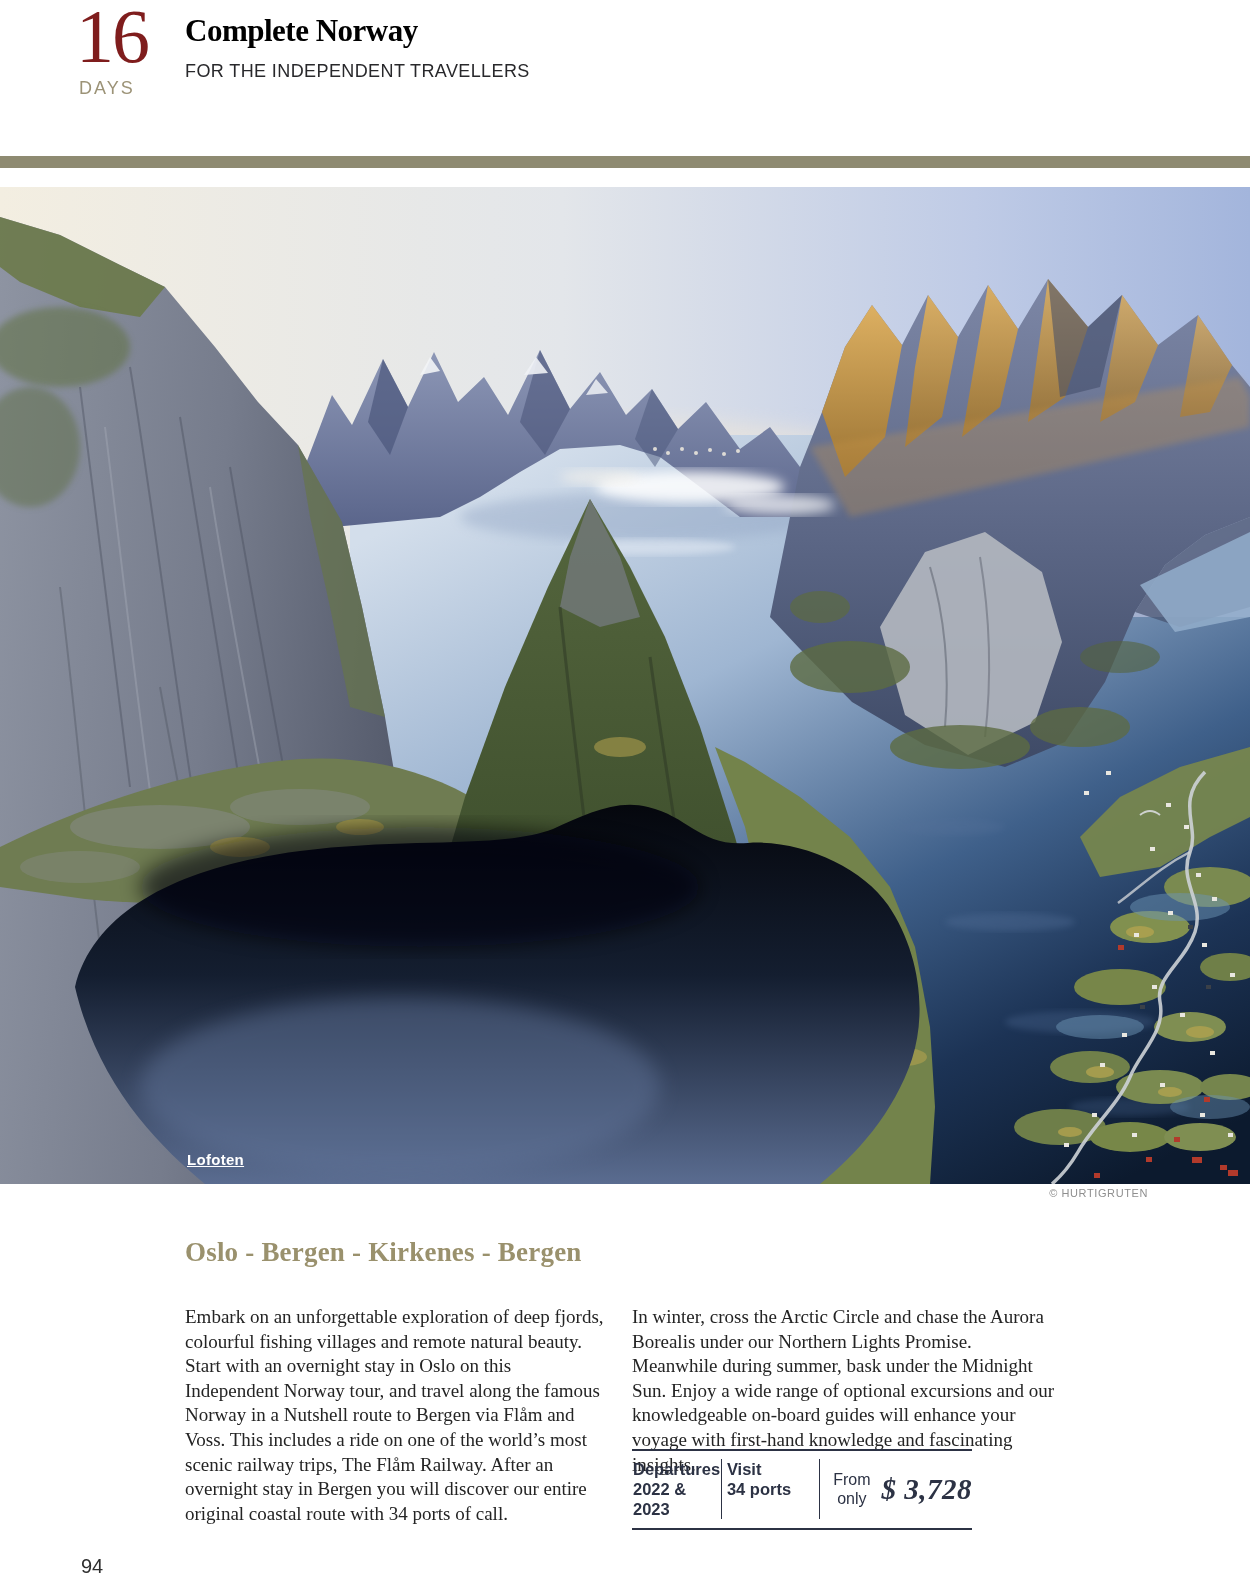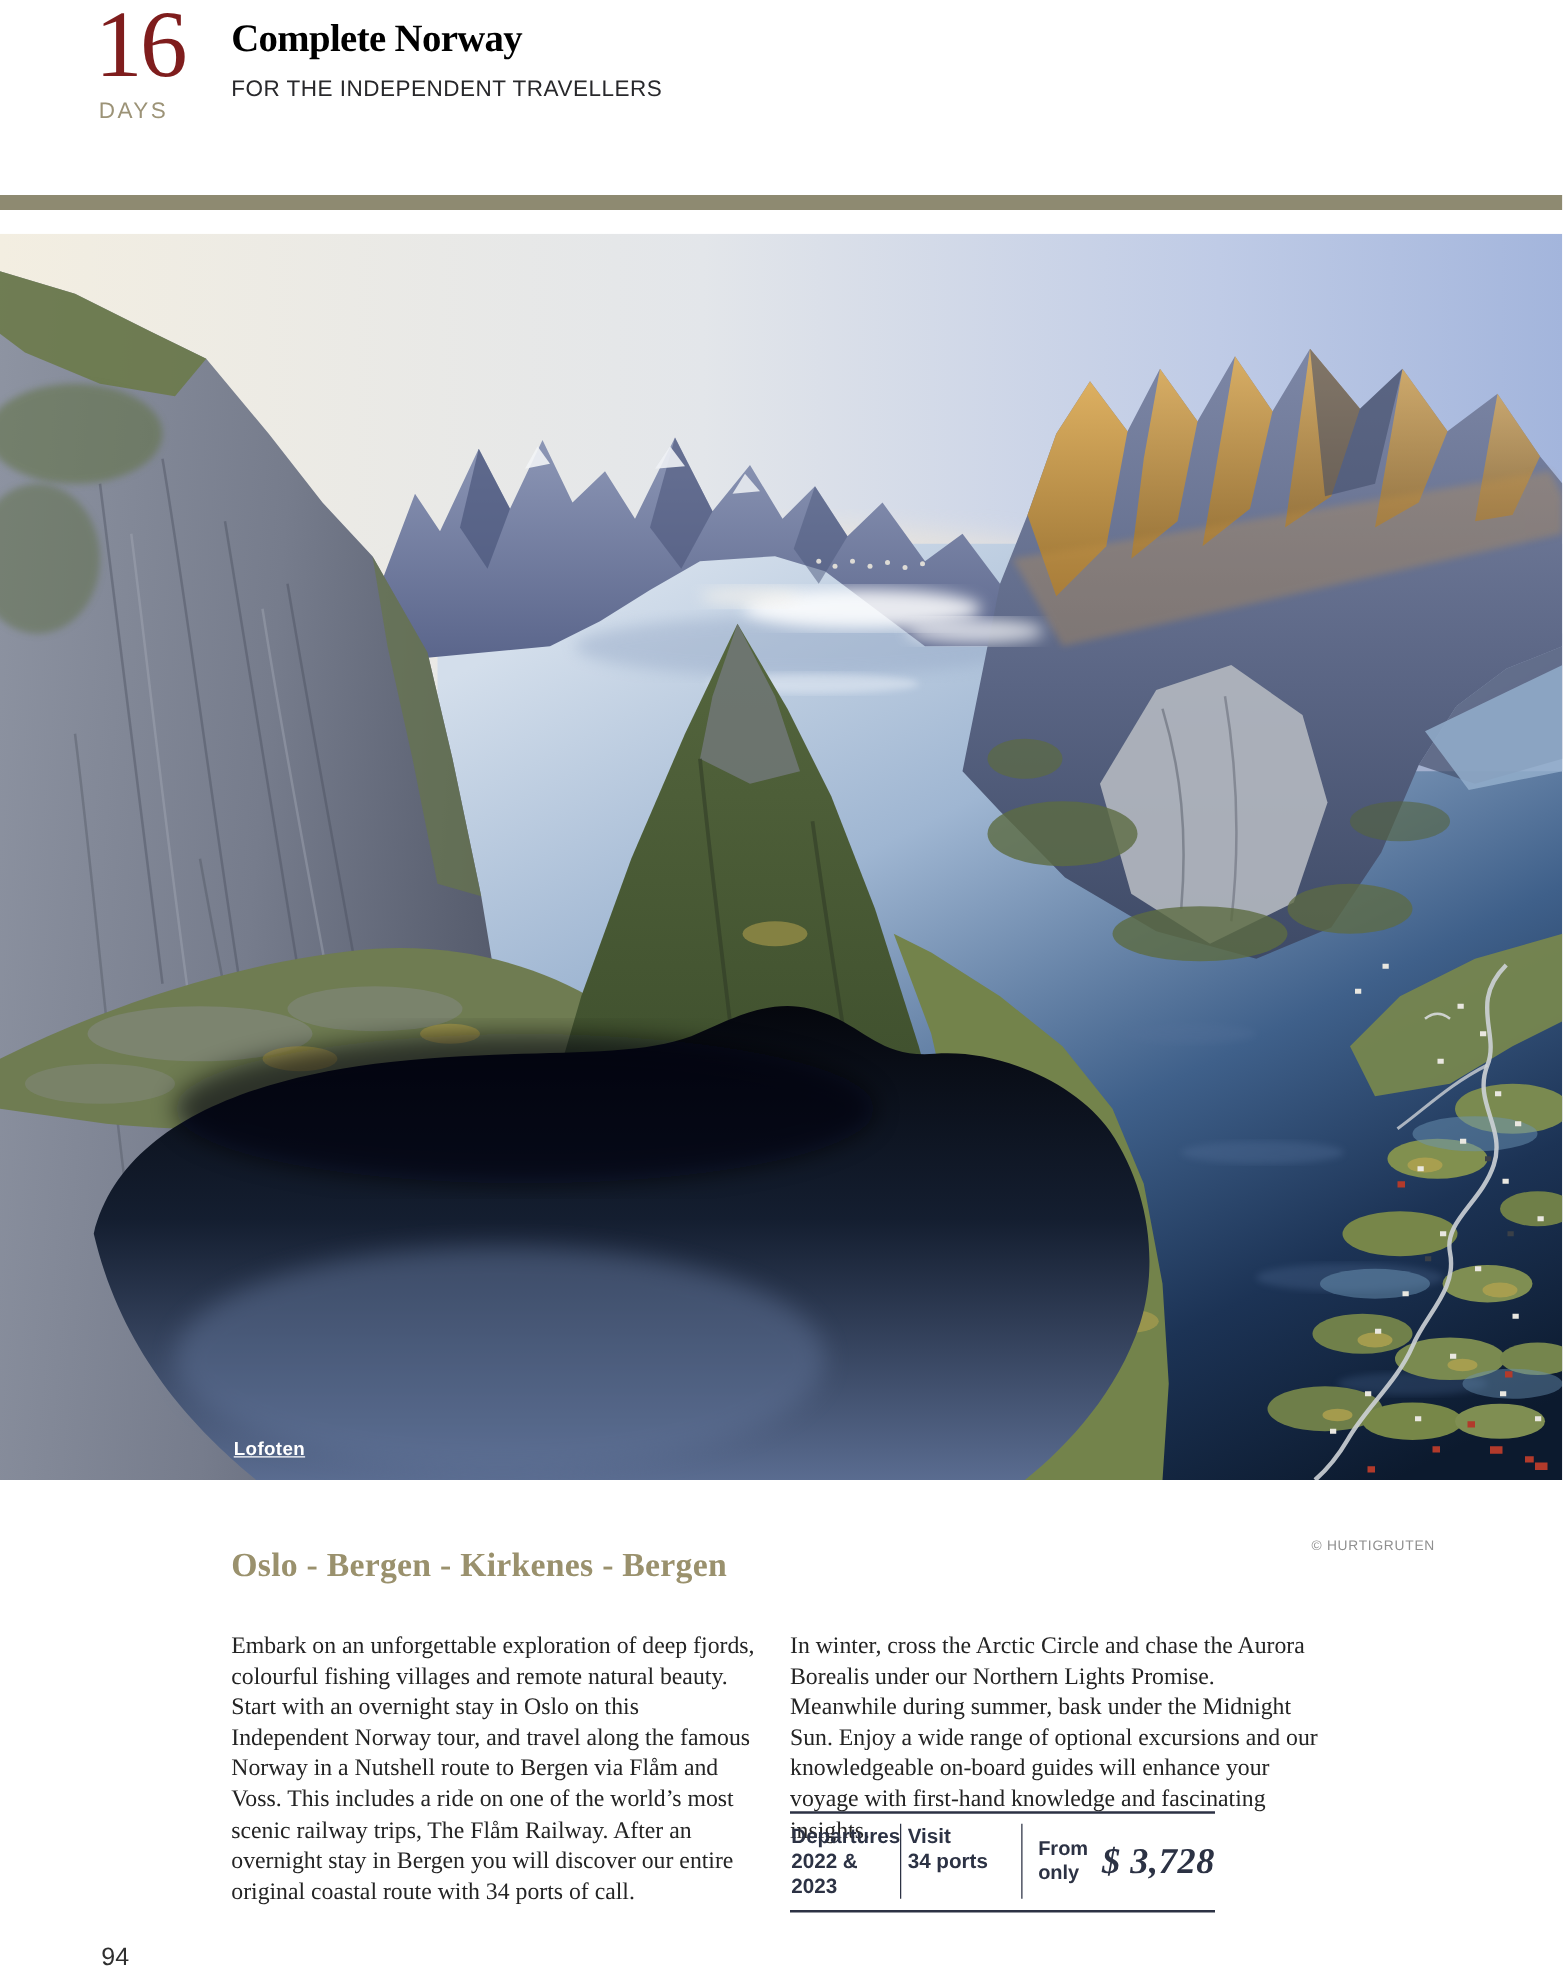--- a/index.html
+++ b/index.html
@@ -16,41 +16,41 @@
               color:#000000;letter-spacing:-0.5px;line-height:1.1;}
   .page-subtitle{margin-top:13px;font-size:18px;color:#28282b;letter-spacing:0.4px;}
   .divider-bar{position:absolute;left:0;top:156px;width:1250px;height:12px;background:#8e8a71;}
 
   
   .hero{position:absolute;left:0;top:187px;width:1250px;height:997px;}
   .hero svg{display:block;width:1250px;height:997px;}
   .hero-caption{position:absolute;left:187px;bottom:16px;color:#ffffff;font-weight:700;
                 font-size:15px;letter-spacing:0.3px;text-decoration:underline;}
   .photo-credit{position:absolute;left:0;top:1187px;width:1148px;text-align:right;
-                font-size:11px;color:#8f8f8f;letter-spacing:0.6px;margin-top:44px;}
+                font-size:11px;color:#8f8f8f;letter-spacing:0.6px;}
 
   
   .route-heading{position:absolute;left:185px;top:1237px;font-family:"Liberation Serif",serif;
                  font-weight:700;font-size:27px;color:#9a916d;letter-spacing:0.2px;}
   .body-col{position:absolute;top:1286px;font-family:"Liberation Serif",serif;font-size:19px;
             line-height:24.6px;color:#242424;}
   .col-left{left:185px;width:420px;}
   .col-right{left:632px;width:430px;}
 
   
   .stats{position:absolute;left:632px;top:1449px;width:340px;color:#2c3244;
          border-top:2px solid #2c3244;border-bottom:2px solid #2c3244;
          display:flex;align-items:stretch;padding:8px 0 9px 0;box-sizing:border-box;}
   .stat-cell{box-sizing:border-box;}
   .stat-cell.c1{width:102px;padding-left:1px;}
   .stat-cell.c2{width:112px;border-left:1px solid #2c3244;padding-left:5px;}
   .stat-cell.c3{flex:1;border-left:1px solid #2c3244;padding-left:13px;
                 display:flex;align-items:center;gap:11px;}
   .stat-label,.stat-value{font-weight:700;font-size:16.5px;line-height:20px;}
-  .from-lines{font-size:16px;line-height:19px;font-weight:700;}
+  .from-lines{font-size:16px;line-height:19px;font-weight:400;text-align:center;}
   .price{font-family:"Liberation Serif",serif;font-weight:700;font-size:29px;
          letter-spacing:0.5px;white-space:nowrap;font-style:italic;}
 
   .page-number{position:absolute;left:81px;top:1555px;font-size:20px;color:#2f2f2f;}
 </style>
 </head>
 <body>
 
 <div class="page">
 

